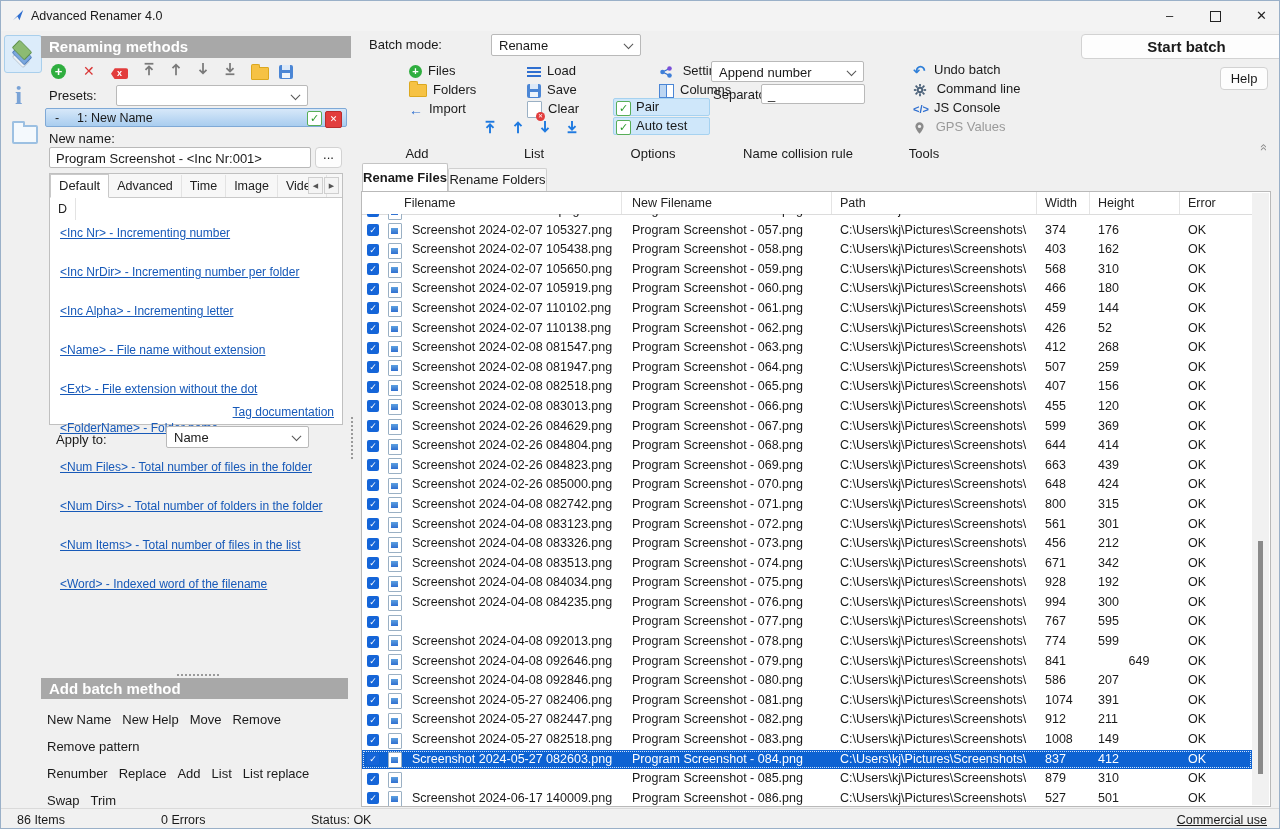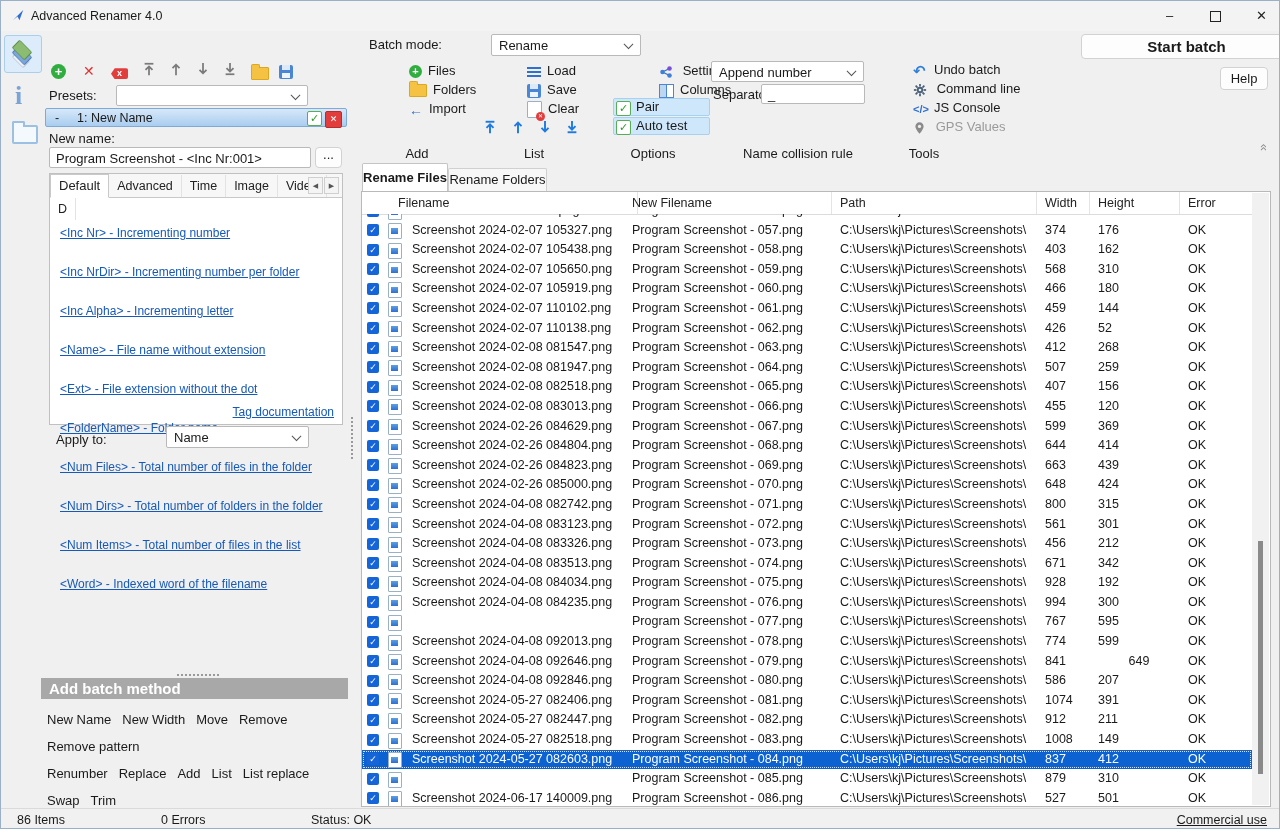--- a/index.html
+++ b/index.html
@@ -115,20 +115,21 @@
 
   <div class="rail-sel"></div>
   <div class="layers">
     <span class="layer w"></span>
       <span class="layer b"></span>
       <span class="layer g"></span>
   </div>
   <div class="info-i">i</div>
   <div class="folder-o"></div>
 
+  <div class="abs sec-head" style="left:40px;top:35px;width:310px;height:22px;">Renaming methods</div>
 
   <div class="abs" style="left:50px;top:61px;"><span class="ic plus-c">+</span></div>
   <div class="abs" style="left:82px;top:61px;"><span class="ic red-x">✕</span></div>
   <div class="abs" style="left:110px;top:63px;"><span class="ic eraser">x</span></div>
   <svg class="abs arrow" style="left:141px;top:61px;" viewBox="0 0 16 16">
       <path d="M8 15V6M4 9l4-4 4 4" stroke="#7a7a7a" stroke-width="2" fill="none"></path>
       <path d="M3 2h10" stroke="#7a7a7a" stroke-width="2"></path>
     </svg>
   <svg class="abs arrow" style="left:168px;top:61px;" viewBox="0 0 16 16">
       <path d="M8 15V3M4 7l4-4 4 4" stroke="#7a7a7a" stroke-width="2" fill="none"></path>
@@ -185,21 +186,21 @@
   <div class="combo" style="left:165px;top:425px;width:143px;height:22px;">
     <span class="cval">Name</span>
       <span class="cchev"></span>
   </div>
 
   <div class="grip-v"></div>
   <div class="grip-h"></div>
 
   <div class="abs sec-head" style="left:40px;top:677px;width:307px;height:21px;">Add batch method</div>
   <div class="abs" style="left:46px;top:705px;width:300px;line-height:26px;">
-      <div><span class="bm-item">New Name</span><span class="bm-item">New Width</span><span class="bm-item">Move</span><span class="bm-item">Remove</span><span class="bm-item">Remove pattern</span></div>
+      <div><span class="bm-item">New Name</span><span class="bm-item">New Help</span><span class="bm-item">Move</span><span class="bm-item">Remove</span><span class="bm-item">Remove pattern</span></div>
       <div><span class="bm-item">Renumber</span><span class="bm-item">Replace</span><span class="bm-item">Add</span><span class="bm-item">List</span><span class="bm-item">List replace</span><span class="bm-item">Swap</span><span class="bm-item">Trim</span></div>
       <div><span class="bm-item">Timestamp</span><span class="bm-item">Script</span></div>
     </div>
 
   <span class="abs lbl" style="left:368px;top:36px;">Batch mode:</span>
   <div class="combo" style="left:490px;top:33px;width:150px;height:22px;">
     <span class="cval">Rename</span>
       <span class="cchev"></span>
   </div>
 
@@ -281,21 +282,21 @@
 
   <div class="btn" style="left:1080px;top:33px;width:211px;height:25px;line-height:24px;font-weight:bold;font-size:15px;">Start batch</div>
   <div class="btn" style="left:1219px;top:66px;width:48px;height:23px;line-height:22px;">Help</div>
   <div class="collapse2">»</div>
 
   <div class="ftab active">Rename Files</div>
   <div class="ftab idle">Rename Folders</div>
 
   <div class="tablewrap">
     <div class="thead">
-      <div class="th" style="left:16px;width:260px;padding-left:20px;">Filename</div>
+      <div class="th" style="left:0;width:260px;padding-left:42px;">Filename</div>
       <div class="th" style="left:260px;width:210px;padding-left:10px;">New Filename</div>
       <div class="th" style="left:470px;width:205px;">Path</div>
       <div class="th" style="left:675px;width:53px;">Width</div>
       <div class="th" style="left:728px;width:90px;">Height</div>
       <div class="th" style="left:818px;width:72px;border-right:none;">Error</div>
     </div>
     <div class="tbody" id="tbody">
         <div class="trow partial">
           <span class="cbx">✓</span>
           <span class="fico"></span>

